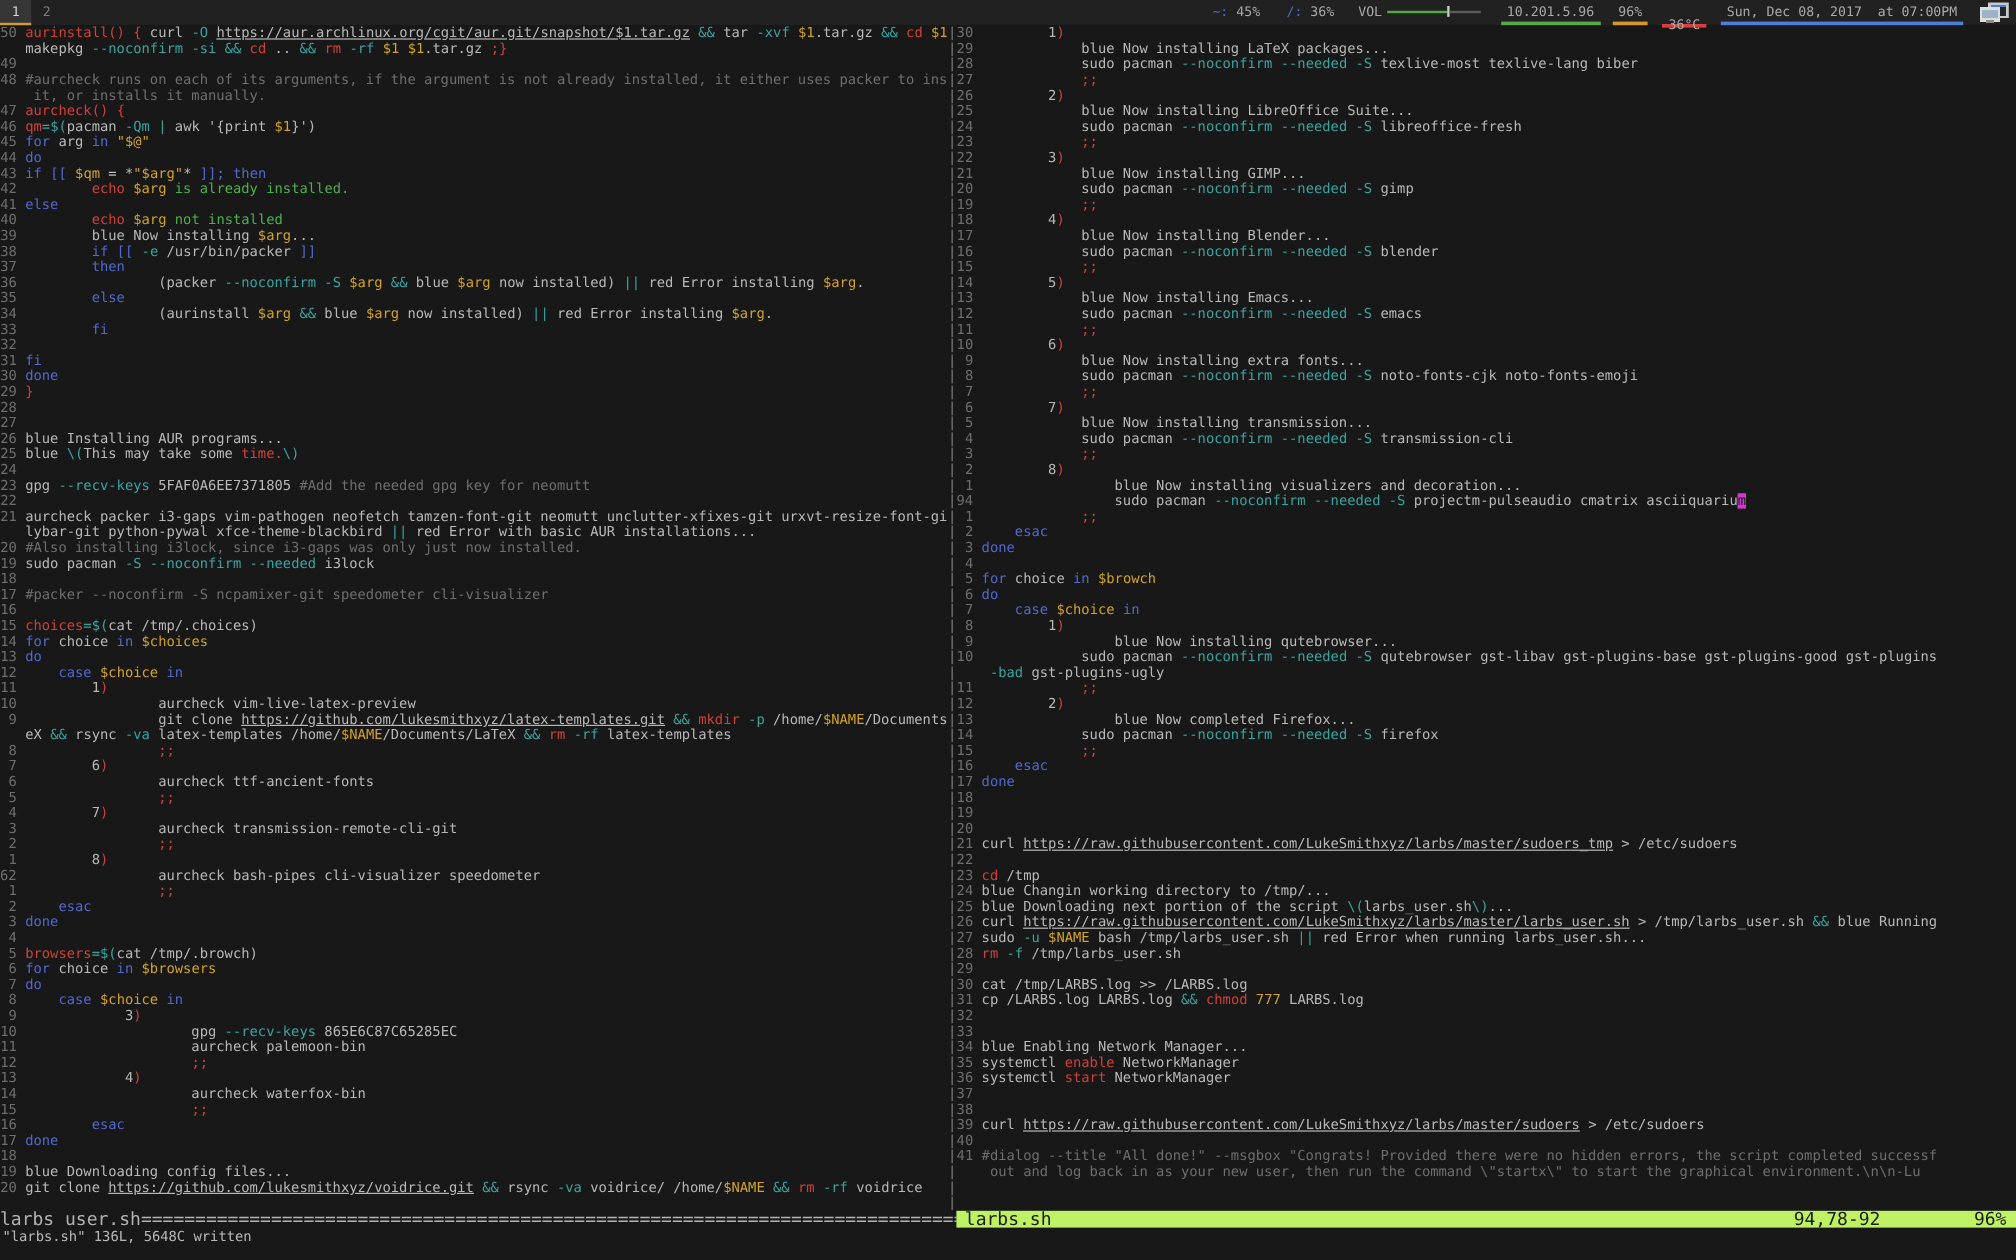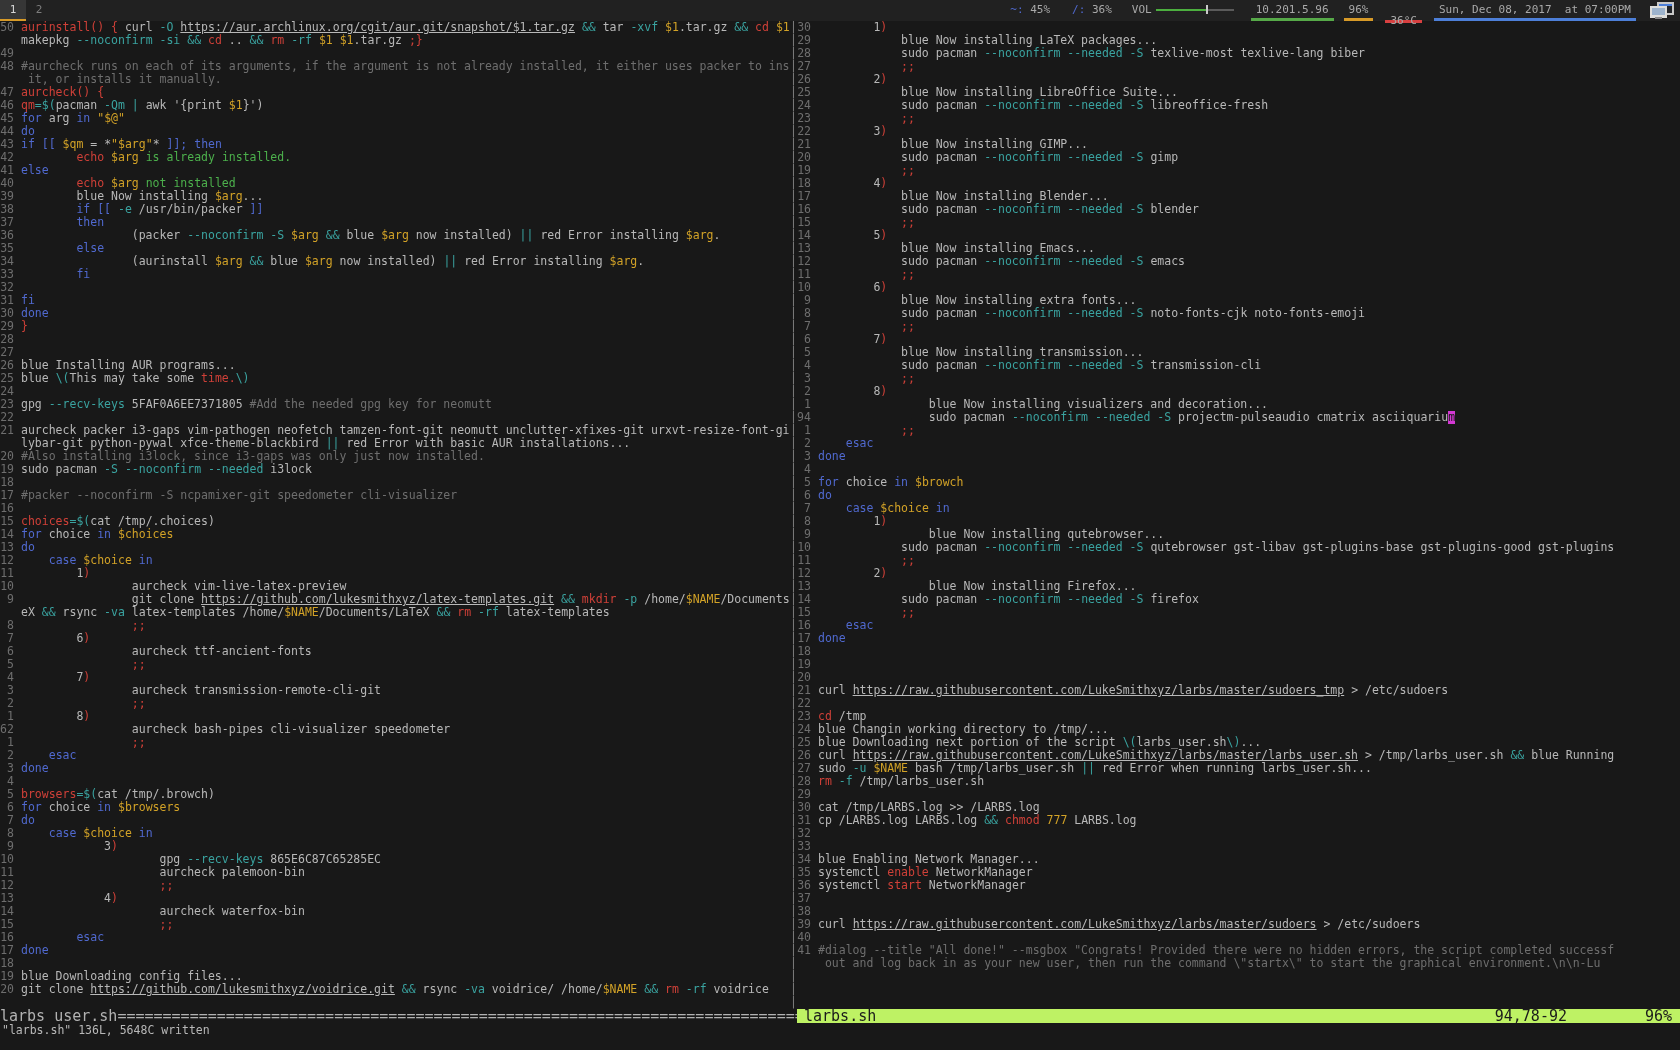--- a/index.html
+++ b/index.html
@@ -283,23 +283,24 @@
         <div class="row"><span class="num">1</span><span class="txt">            <span class="c-red">;;</span></span></div>
         <div class="row"><span class="num">2</span><span class="txt">    <span class="c-kw">esac</span></span></div>
         <div class="row"><span class="num">3</span><span class="txt"><span class="c-kw">done</span></span></div>
         <div class="row"><span class="num">4</span><span class="txt"></span></div>
         <div class="row"><span class="num">5</span><span class="txt"><span class="c-kw">for</span> choice <span class="c-kw">in</span> <span class="c-yel">$browch</span></span></div>
         <div class="row"><span class="num">6</span><span class="txt"><span class="c-kw">do</span></span></div>
         <div class="row"><span class="num">7</span><span class="txt">    <span class="c-kw">case</span> <span class="c-yel">$choice</span> <span class="c-kw">in</span></span></div>
         <div class="row"><span class="num">8</span><span class="txt">        1<span class="c-red">)</span></span></div>
         <div class="row"><span class="num">9</span><span class="txt">                blue Now installing qutebrowser...</span></div>
         <div class="row"><span class="num">10</span><span class="txt">            sudo pacman <span class="c-teal">--noconfirm</span> <span class="c-teal">--needed</span> <span class="c-teal">-S</span> qutebrowser gst-libav gst-plugins-base gst-plugins-good gst-plugins</span></div>
+        <div class="row"><span class="num"></span><span class="txt"> <span class="c-teal">-bad</span> gst-plugins-ugly</span></div>
         <div class="row"><span class="num">11</span><span class="txt">            <span class="c-red">;;</span></span></div>
         <div class="row"><span class="num">12</span><span class="txt">        2<span class="c-red">)</span></span></div>
-        <div class="row"><span class="num">13</span><span class="txt">                blue Now installing Firefox...</span></div>
+        <div class="row"><span class="num">13</span><span class="txt">                blue Now completed Firefox...</span></div>
         <div class="row"><span class="num">14</span><span class="txt">            sudo pacman <span class="c-teal">--noconfirm</span> <span class="c-teal">--needed</span> <span class="c-teal">-S</span> firefox</span></div>
         <div class="row"><span class="num">15</span><span class="txt">            <span class="c-red">;;</span></span></div>
         <div class="row"><span class="num">16</span><span class="txt">    <span class="c-kw">esac</span></span></div>
         <div class="row"><span class="num">17</span><span class="txt"><span class="c-kw">done</span></span></div>
         <div class="row"><span class="num">18</span><span class="txt"></span></div>
         <div class="row"><span class="num">19</span><span class="txt"></span></div>
         <div class="row"><span class="num">20</span><span class="txt"></span></div>
         <div class="row"><span class="num">21</span><span class="txt">curl <span class="c-url">https://raw.githubusercontent.com/LukeSmithxyz/larbs/master/sudoers_tmp</span> &gt; /etc/sudoers</span></div>
         <div class="row"><span class="num">22</span><span class="txt"></span></div>
         <div class="row"><span class="num">23</span><span class="txt"><span class="c-red">cd</span> /tmp</span></div>

